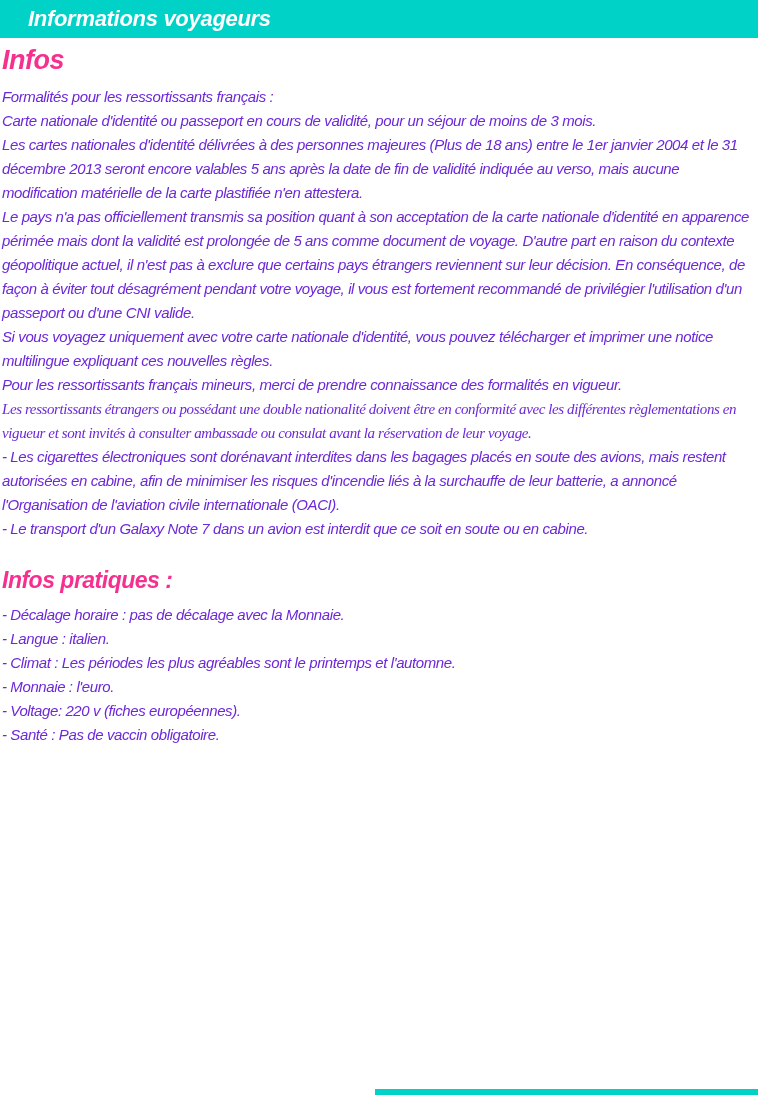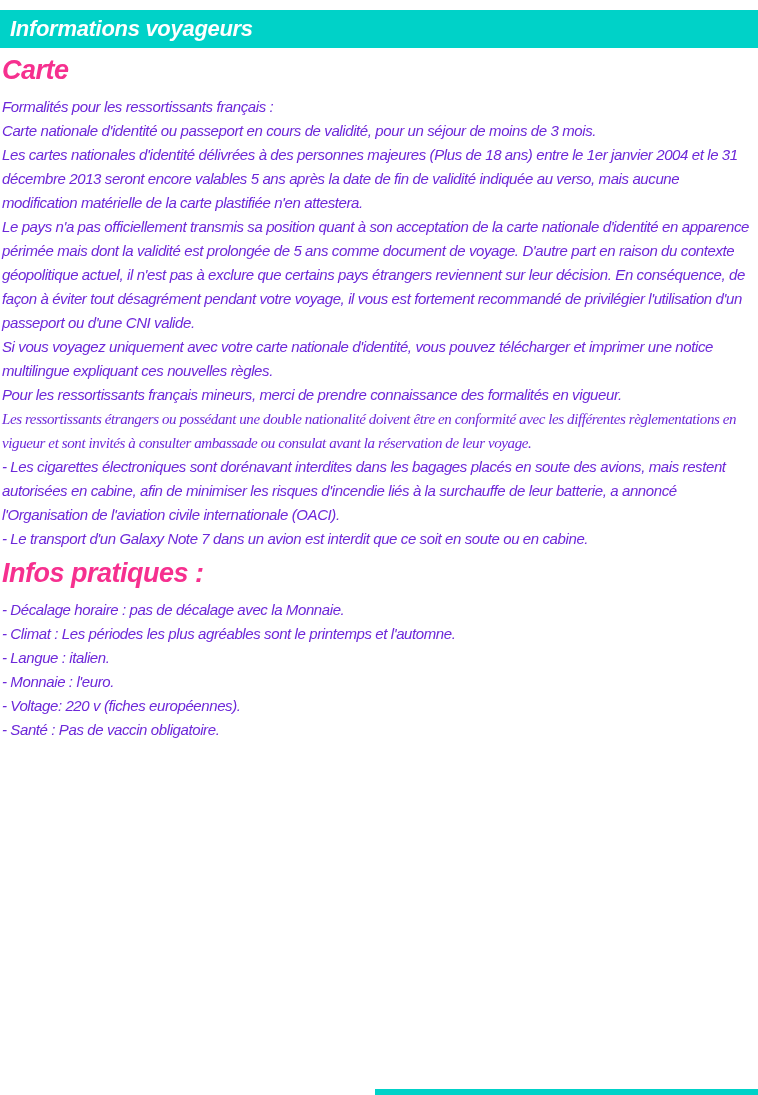--- a/index.html
+++ b/index.html
@@ -4,22 +4,21 @@
 <style>
   * { box-sizing: border-box; }
   html, body { margin: 0; padding: 0; background: #ffffff; }
   body { width: 758px; font-family: "Liberation Sans", sans-serif; }
   .page { position: relative; width: 758px; height: 1095px; background: #ffffff; overflow: hidden; }
 
   .topbar {
     width: 758px; height: 38px;
     background: #00d2c8;
     display: flex; align-items: center;
-    padding-left: 10px;
-    margin-top: 10px;
+    padding-left: 28px;
   }
   .topbar h1 {
     margin: 0;
     color: #ffffff;
     font-style: italic;
     font-weight: bold;
     font-size: 22px;
     letter-spacing: -0.3px;
   }
 
@@ -30,22 +29,22 @@
     font-style: italic;
     font-weight: bold;
     font-size: 27px;
     margin: 7px 0 9px 0;
     letter-spacing: -0.5px;
   }
   h2.practical-heading {
     color: #f6308f;
     font-style: italic;
     font-weight: bold;
-    font-size: 27px;
-    margin: 7px 0 9px 0;
+    font-size: 23px;
+    margin: 26px 0 9px 0;
     letter-spacing: -0.5px;
   }
 
   p.body-text {
     margin: 0;
     font-style: italic;
     font-size: 15px;
     line-height: 24px;
     letter-spacing: -0.4px;
     color: #6d28d9;
@@ -68,21 +67,21 @@
 <body>
 
 <div class="page">
 
   <header class="topbar">
     <h1>Informations voyageurs</h1>
   </header>
 
   <main class="content">
 
-    <h2 class="country-heading">Carte</h2>
+    <h2 class="country-heading">Infos</h2>
 
     <p class="body-text after-blank">Formalités pour les ressortissants français :</p>
 
     <p class="body-text">Carte nationale d'identité ou passeport en cours de validité, pour un séjour de moins de 3 mois.</p>
 
     <p class="body-text">Les cartes nationales d'identité délivrées à des personnes majeures (Plus de 18 ans) entre le 1er janvier 2004 et le 31 décembre 2013 seront encore valables 5 ans après la date de fin de validité indiquée au verso, mais aucune modification matérielle de la carte plastifiée n'en attestera.</p>
 
     <p class="body-text">Le pays n'a pas officiellement transmis sa position quant à son acceptation de la carte nationale d'identité en apparence périmée mais dont la validité est prolongée de 5 ans comme document de voyage. D'autre part en raison du contexte géopolitique actuel, il n'est pas à exclure que certains pays étrangers reviennent sur leur décision. En conséquence, de façon à éviter tout désagrément pendant votre voyage, il vous est fortement recommandé de privilégier l'utilisation d'un passeport ou d'une CNI valide.</p>
 
     <p class="body-text">Si vous voyagez uniquement avec votre carte nationale d'identité, vous pouvez télécharger et imprimer une notice multilingue expliquant ces nouvelles règles.</p>
@@ -93,23 +92,23 @@
 
 
     <p class="body-text gap-sm">- Les cigarettes électroniques sont dorénavant interdites dans les bagages placés en soute des avions, mais restent autorisées en cabine, afin de minimiser les risques d'incendie liés à la surchauffe de leur batterie, a annoncé l'Organisation de l'aviation civile internationale (OACI).</p>
 
     <p class="body-text gap-xl">- Le transport d'un Galaxy Note 7 dans un avion est interdit que ce soit en soute ou en cabine.</p>
 
     <h2 class="practical-heading">Infos pratiques :</h2>
 
     <p class="body-text">- Décalage horaire : pas de décalage avec la Monnaie.</p>
 
+    <p class="body-text">- Langue : italien.</p>
+
     <p class="body-text">- Climat : Les périodes les plus agréables sont le printemps et l'automne.</p>
-
-    <p class="body-text">- Langue : italien.</p>
 
     <p class="body-text">- Monnaie : l'euro.</p>
 
     <p class="body-text">- Voltage: 220 v (fiches européennes).</p>
 
     <p class="body-text">- Santé : Pas de vaccin obligatoire.</p>
 
   </main>
 
   <div class="bottom-strip"></div>

